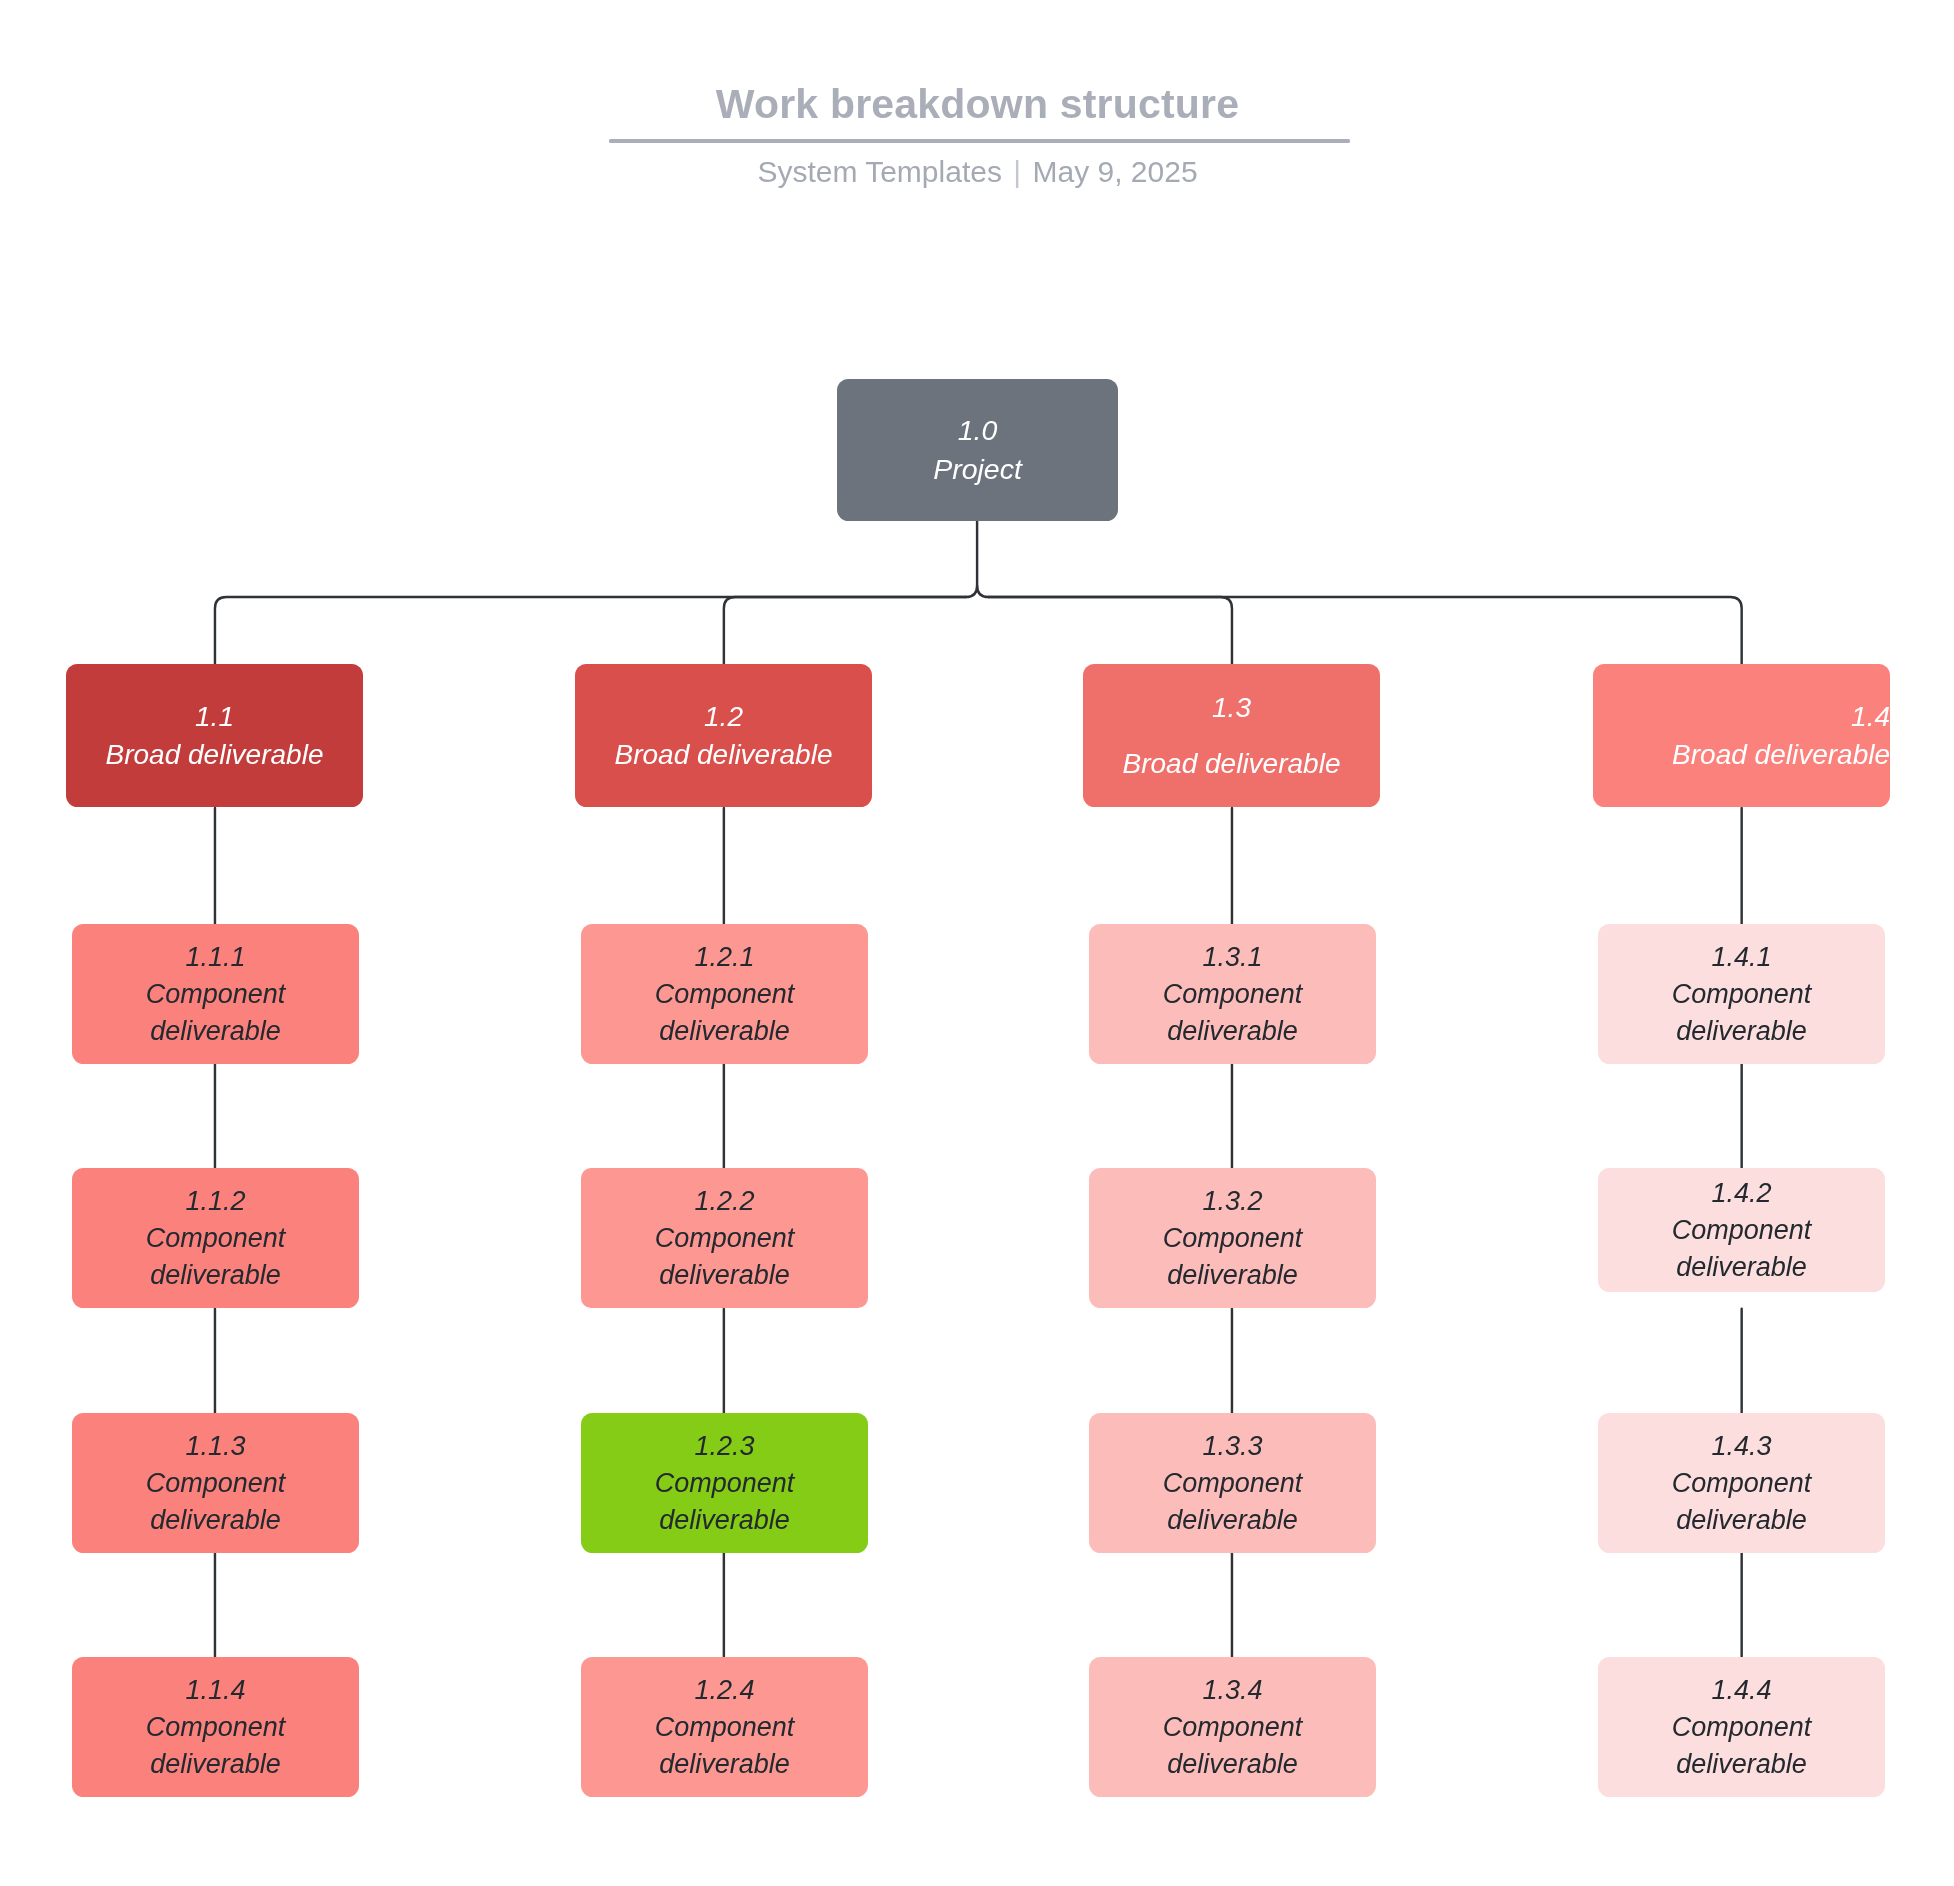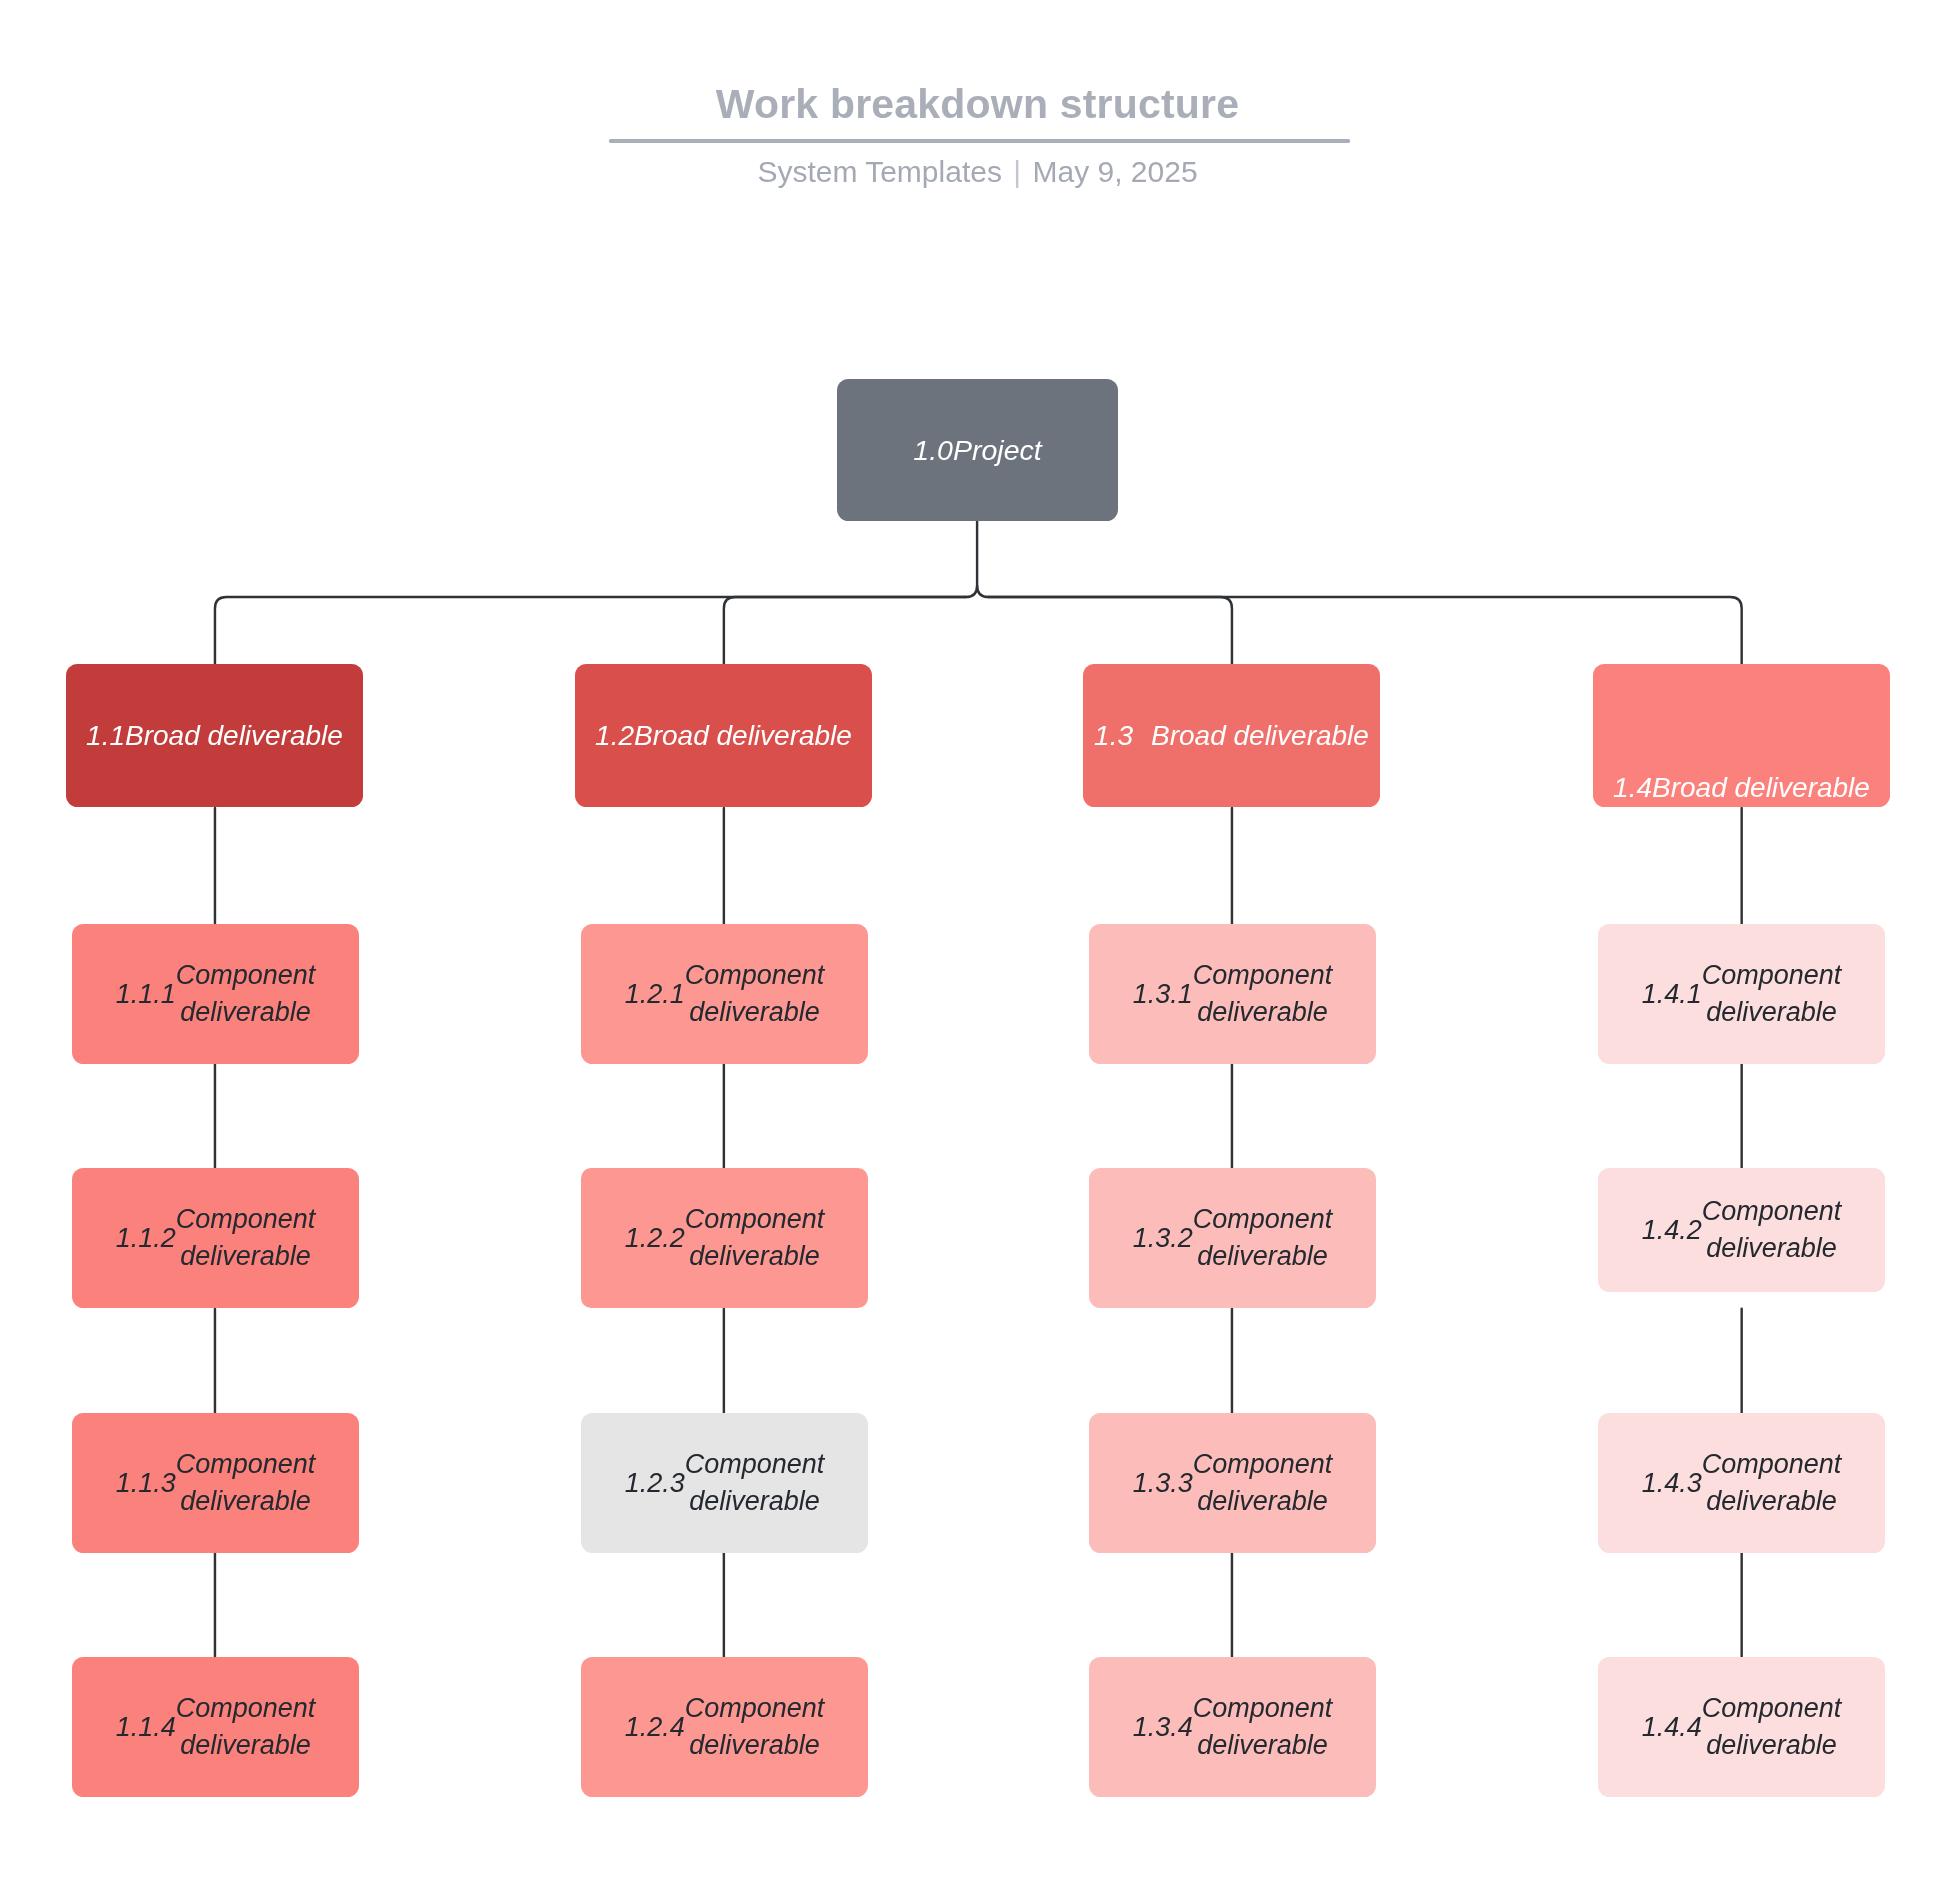--- a/index.html
+++ b/index.html
@@ -78,21 +78,21 @@
     height: 1887px;
     pointer-events: none;
   }
 
   
   .node {
     position: absolute;
     box-sizing: border-box;
     border-radius: 11.4px;
     display: flex;
-    flex-direction: row;
+    flex-direction: column;
     align-items: center;
     justify-content: center;
     font-style: italic;
     text-align: center;
     line-height: 37px;
     z-index: 2;
   }
   .node .id-line,
   .node .label-line {
     display: block;
@@ -195,21 +195,21 @@
     <div class="node level2" style="left: 581px; top: 924px; width: 287px; height: 140px; background: rgb(253, 151, 146);">
       <span class="id-line">1.2.1</span>
       <span class="label-line">Component
 deliverable</span>
     </div>
     <div class="node level2" style="left: 581px; top: 1168px; width: 287px; height: 140px; background: rgb(253, 151, 146); border-radius: 10px;">
       <span class="id-line">1.2.2</span>
       <span class="label-line">Component
 deliverable</span>
     </div>
-    <div class="node level2" style="left: 581px; top: 1413px; width: 287px; height: 140px; background: #e5e5e5;">
+    <div class="node level2" style="left: 581px; top: 1413px; width: 287px; height: 140px; background: #84cc16;">
       <span class="id-line">1.2.3</span>
       <span class="label-line">Component
 deliverable</span>
     </div>
     <div class="node level2" style="left: 581px; top: 1657px; width: 287px; height: 140px; background: rgb(253, 151, 146);">
       <span class="id-line">1.2.4</span>
       <span class="label-line">Component
 deliverable</span>
     </div>
     <div class="node level1" style="left: 1083px; top: 664px; width: 297px; height: 143px; background: rgb(239, 111, 106); gap: 18px;">

